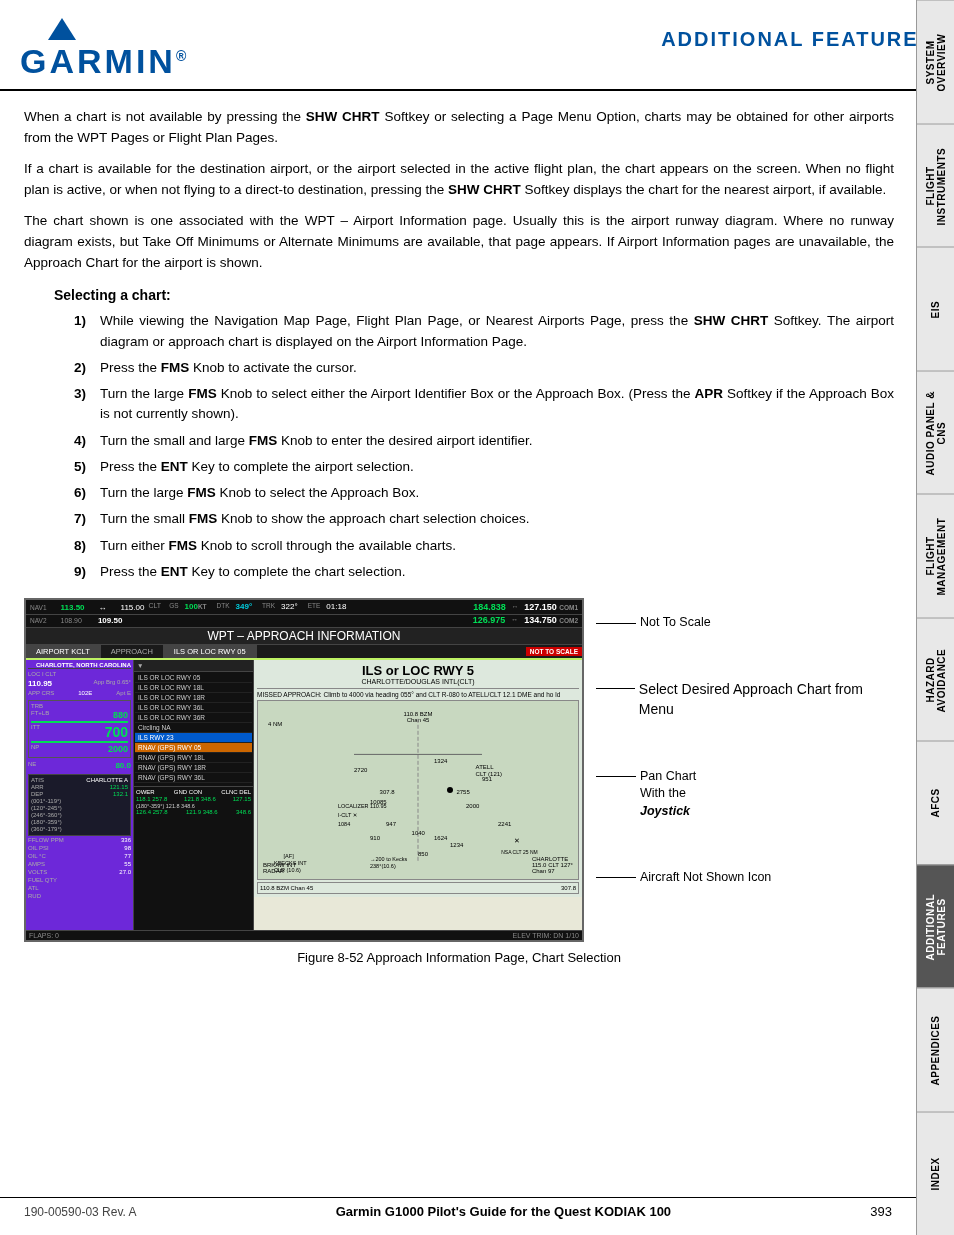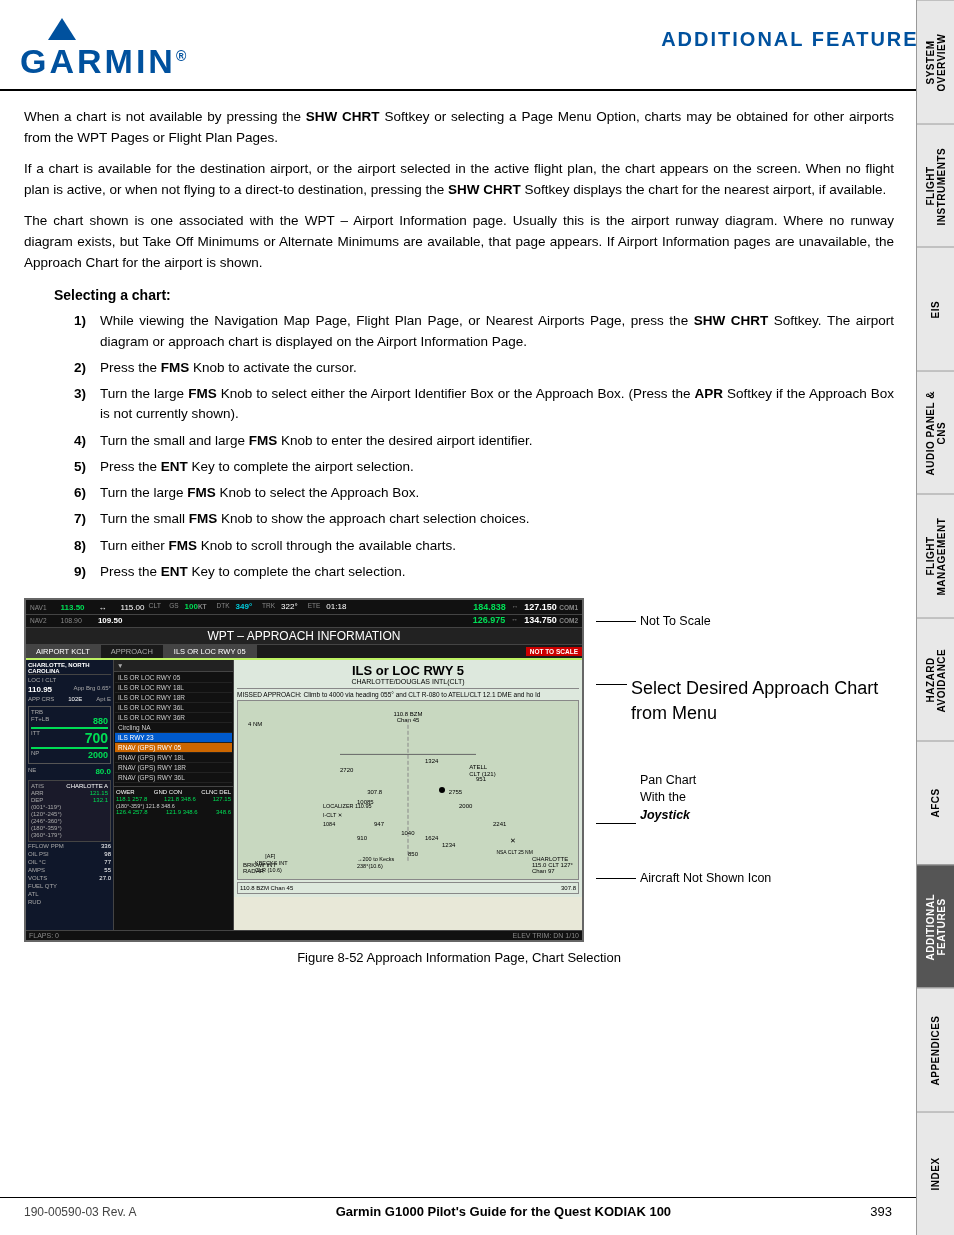--- a/index.html
+++ b/index.html
@@ -243,29 +243,30 @@
       margin-left: auto;
       align-self: center;
     }
 
     .content-row {
       display: flex;
       height: 270px;
     }
 
     .left-gauges {
-      width: 88px;
-      background: #0f172a;
+      width: 108px;
+      background: #6d28d9;
       border-right: 1px solid #444;
       padding: 2px;
       font-size: 6px;
       color: #ccc;
       display: flex;
       flex-direction: column;
       gap: 1px;
+      text-align: right;
     }
 
     .middle-list {
       width: 120px;
       background: #111;
       border-right: 1px solid #444;
       padding: 0;
       font-size: 7px;
     }
 
@@ -694,26 +695,26 @@
         <div class="ann-block">
           <div style="display:flex;align-items:center;">
             <div style="width:40px;border-top:1px solid #000;margin-right:4px;"></div>
             <span style="font-size:12.5px;line-height:1.4;">Not To Scale</span>
           </div>
         </div>
 
         <div class="ann-block">
           <div style="display:flex;align-items:flex-start;">
             <div style="width:40px;border-top:1px solid #000;margin-right:4px;margin-top:8px;"></div>
-            <span style="font-size:18px;line-height:1.4;">Select Desired Approach Chart from Menu</span>
+            <span style="font-size:14px;line-height:1.4;">Select Desired Approach Chart from Menu</span>
           </div>
         </div>
 
         <div class="ann-block">
-          <div style="display:flex;align-items:flex-end;">
+          <div style="display:flex;align-items:flex-start;">
             <div style="width:40px;border-top:1px solid #000;margin-right:4px;margin-top:8px;"></div>
             <span style="font-size:12.5px;line-height:1.4;">Pan Chart<br>With the<br><em><strong>Joystick</strong></em></span>
           </div>
         </div>
 
         <div class="ann-block">
           <div style="display:flex;align-items:flex-start;">
             <div style="width:40px;border-top:1px solid #000;margin-right:4px;margin-top:8px;"></div>
             <span style="font-size:12.5px;line-height:1.4;">Aircraft Not Shown Icon</span>
           </div>

